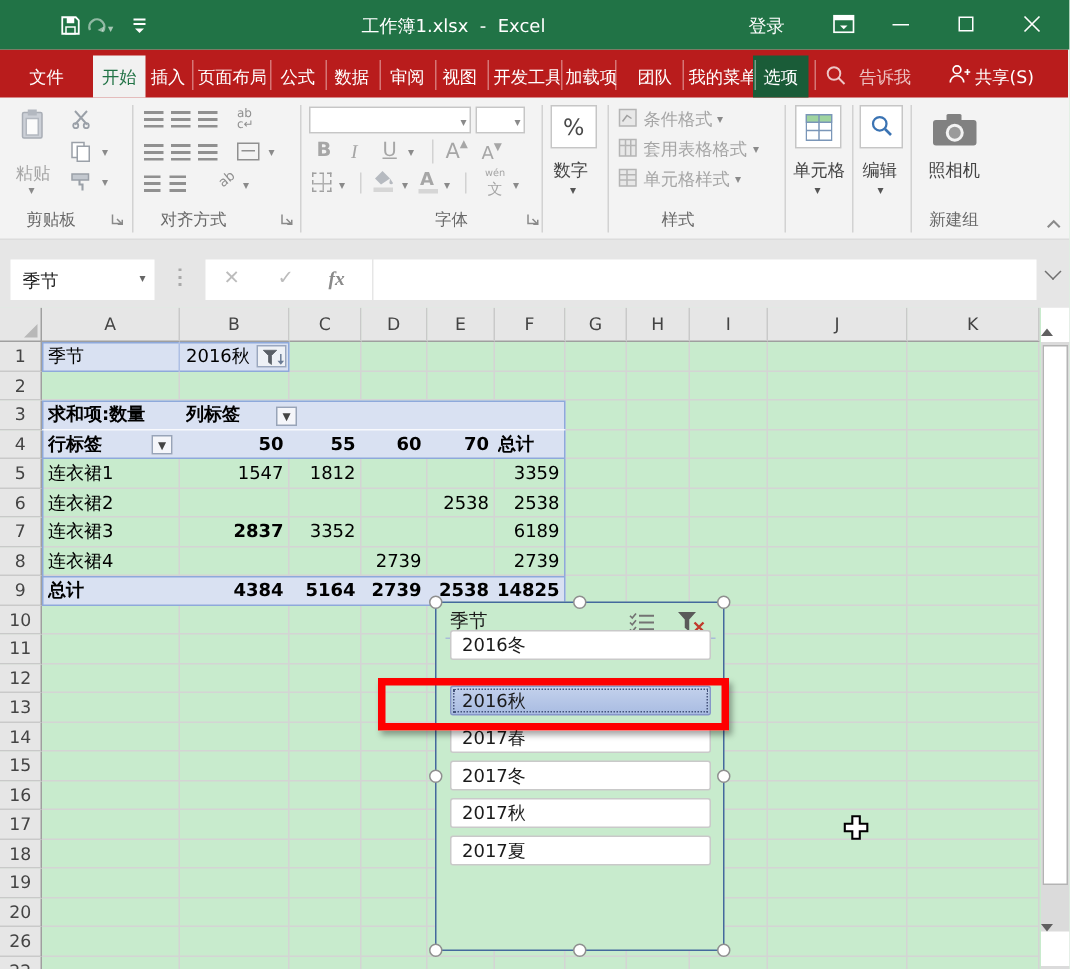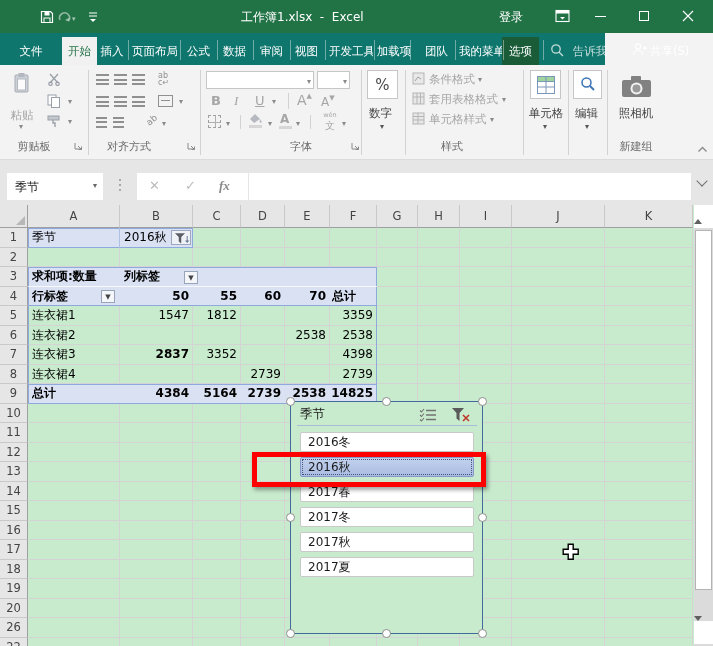--- a/index.html
+++ b/index.html
@@ -7,21 +7,21 @@
   body { font-family:"DejaVu Sans","Liberation Sans",sans-serif; position:relative; background:#f3f3f3; font-size:12px; color:#222; }
   .abs { position:absolute; }
   svg { display:block; }
 
   
   #titlebar { position:absolute; left:0; top:0; width:713px; height:33px; background:#217346; z-index:20; }
   #titlebar .wtitle { position:absolute; top:9px; color:#fff; font-size:12px; white-space:pre; }
   .winbtn { position:absolute; top:0; height:33px; width:34px; color:#fff; text-align:center; line-height:33px; font-size:13px; }
 
   
-  #tabbar { position:absolute; left:0; top:33px; width:605px; height:32px; background:#0f766e; z-index:19; }
+  #tabbar { position:absolute; left:0; top:33px; width:712px; height:32px; background:#b91c1c; z-index:19; }
   .rtab { position:absolute; top:4px; height:28px; line-height:28px; color:#fff; font-size:11.5px; text-align:center; overflow:hidden; white-space:nowrap; }
   .rtab.selected { background:#f1f1f1; color:#217346; }
   .rtab.contextual { background:#1a5c38; }
   .tabsep { position:absolute; top:7px; height:20px; width:1px; background:rgba(255,255,255,.4); }
 
   
   #ribbon { position:absolute; left:0; top:65px; width:713px; height:95px; background:#f3f3f3; z-index:18; border-bottom:1px solid #dcdcdc;}
   .gsep { position:absolute; top:5px; height:85px; width:1px; background:#d2d2d2; }
   .glabel { position:absolute; top:75px; height:14px; line-height:14px; font-size:11px; color:#696969; text-align:center; }
   .launcher { position:absolute; top:77px; width:9px; height:9px; }
@@ -443,21 +443,21 @@
       <div class="cell" style="left: 32px; top: 101px; width: 85px;">连衣裙1</div>
       <div class="cell num" style="left: 120px; top: 101px; width: 69px;">1547</div>
       <div class="cell num" style="left: 193px; top: 101px; width: 44px;">1812</div>
       <div class="cell num" style="left: 330px; top: 101px; width: 43px;">3359</div>
       <div class="cell" style="left: 32px; top: 120.5px; width: 85px;">连衣裙2</div>
       <div class="cell num" style="left: 285px; top: 120.5px; width: 41px;">2538</div>
       <div class="cell num" style="left: 330px; top: 120.5px; width: 43px;">2538</div>
       <div class="cell" style="left: 32px; top: 140px; width: 85px;">连衣裙3</div>
       <div class="cell num" style="left: 120px; top: 140px; width: 69px; font-weight: bold;">2837</div>
       <div class="cell num" style="left: 193px; top: 140px; width: 44px;">3352</div>
-      <div class="cell num" style="left: 330px; top: 140px; width: 43px;">4398</div>
+      <div class="cell num" style="left: 330px; top: 140px; width: 43px;">6189</div>
       <div class="cell" style="left: 32px; top: 159.5px; width: 85px;">连衣裙4</div>
       <div class="cell num" style="left: 241px; top: 159.5px; width: 40px;">2739</div>
       <div class="cell num" style="left: 330px; top: 159.5px; width: 43px;">2739</div>
       <div class="cell b" style="left: 32px; top: 179px; width: 85px;">总计</div>
       <div class="cell num b" style="left: 120px; top: 179px; width: 69px;">4384</div>
       <div class="cell num b" style="left: 193px; top: 179px; width: 44px;">5164</div>
       <div class="cell num b" style="left: 241px; top: 179px; width: 40px;">2739</div>
       <div class="cell num b" style="left: 285px; top: 179px; width: 41px;">2538</div>
       <div class="cell num b" style="left: 330px; top: 179px; width: 43px;">14825</div>
     </div>
@@ -471,21 +471,21 @@
           <path d="M1 2.5 l1.5 1.5 2.5-3 M1 7 l1.5 1.5 2.5-3 M1 11.5 l1.5 1.5 2.5-3" fill="none" stroke="#737373" stroke-width="1.1"></path>
         </svg>
     </span>
     <span class="abs" style="left:160px;top:5px;">
       <svg width="20" height="16">
           <path d="M1 1 h12 l-4.5 5 v8 l-3-2.5 v-5.5 z" fill="#5a5a5a"></path>
           <path d="M12 8 l6 6 M18 8 l-6 6" stroke="#c0392b" stroke-width="1.6"></path>
         </svg>
     </span>
     <span class="ssep"></span>
-    <span id="slicer-items"><div class="sitem" style="top: 30px;">2016冬</div><div class="sitem sel" style="top: 55px;">2016秋</div><div class="sitem" style="top: 80px;">2017春</div><div class="sitem" style="top: 105px;">2017冬</div><div class="sitem" style="top: 130px;">2017秋</div><div class="sitem" style="top: 155px;">2017夏</div></span>
+    <span id="slicer-items"><div class="sitem" style="top: 18px;">2016冬</div><div class="sitem sel" style="top: 55px;">2016秋</div><div class="sitem" style="top: 80px;">2017春</div><div class="sitem" style="top: 105px;">2017冬</div><div class="sitem" style="top: 130px;">2017秋</div><div class="sitem" style="top: 155px;">2017夏</div></span>
   </div>
   <span id="slicer-handles"><span class="handle" style="left: 285.5px; top: 191.5px;"></span><span class="handle" style="left: 381.5px; top: 191.5px;"></span><span class="handle" style="left: 477.5px; top: 191.5px;"></span><span class="handle" style="left: 285.5px; top: 307.5px;"></span><span class="handle" style="left: 477.5px; top: 307.5px;"></span><span class="handle" style="left: 285.5px; top: 423.5px;"></span><span class="handle" style="left: 381.5px; top: 423.5px;"></span><span class="handle" style="left: 477.5px; top: 423.5px;"></span></span>
 
   <div id="redrect"></div>
   <span id="cursor">
     <svg width="18" height="18">
         <path d="M6.2 1.2 h5 v5 h5 v5 h-5 v5 h-5 v-5 h-5 v-5 h5 z" fill="#fff" stroke="#000" stroke-width="1.4"></path>
       </svg>
   </span>
 </div>

